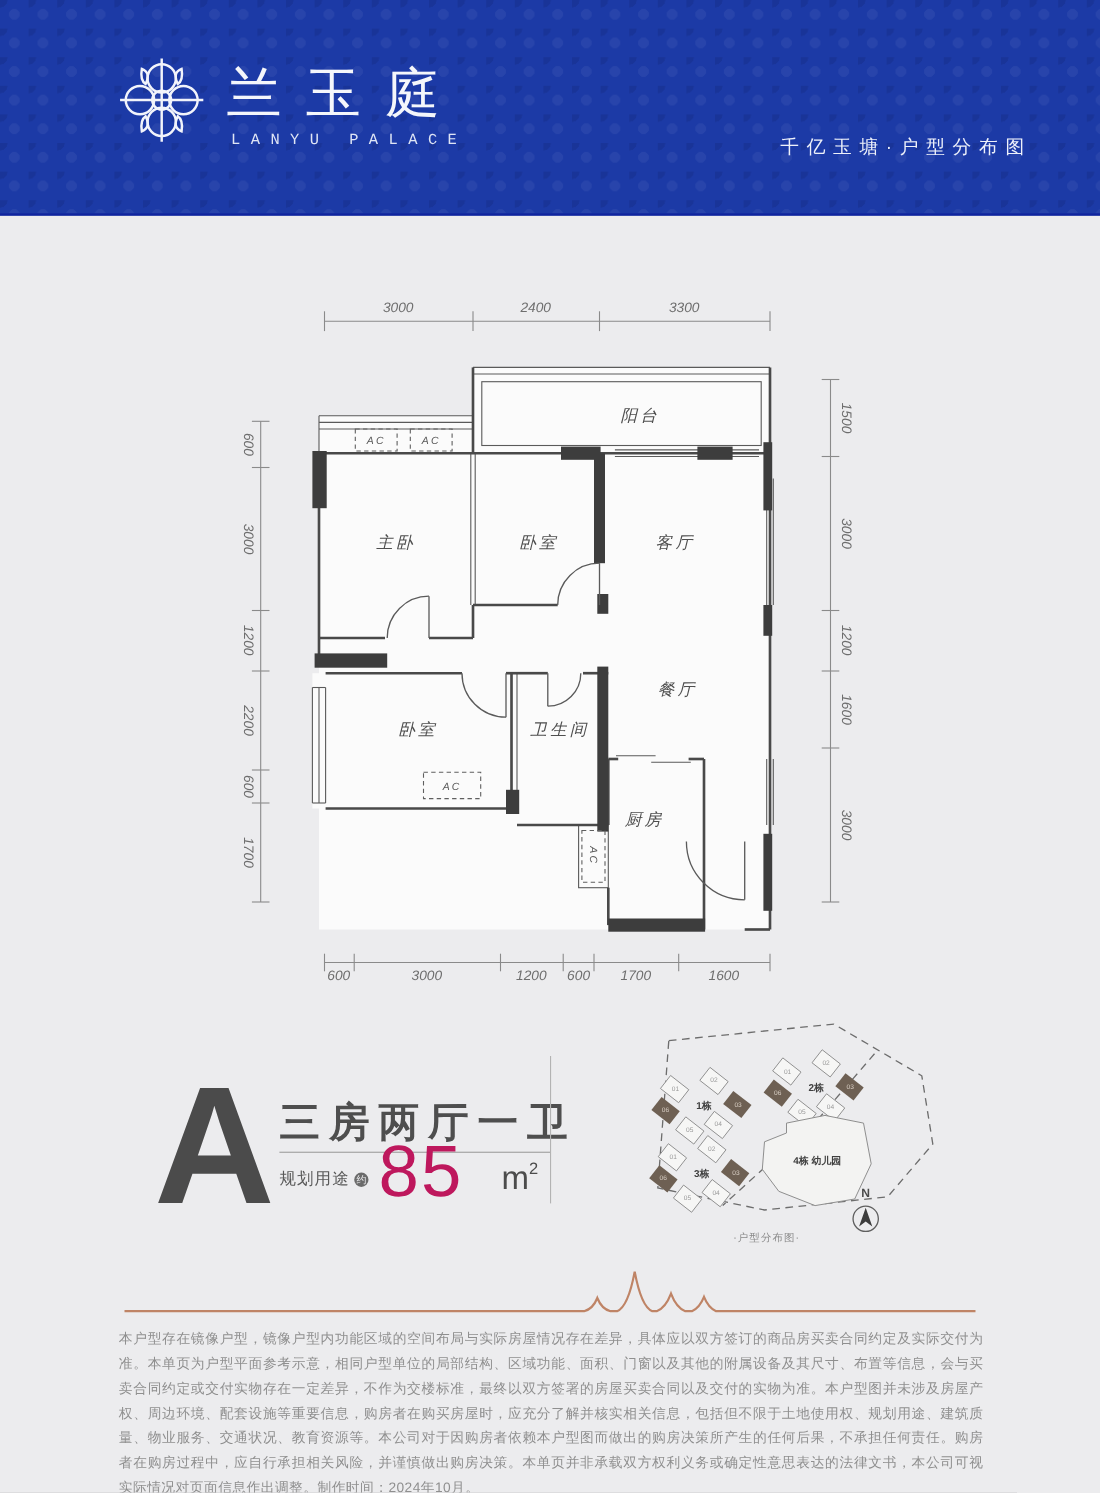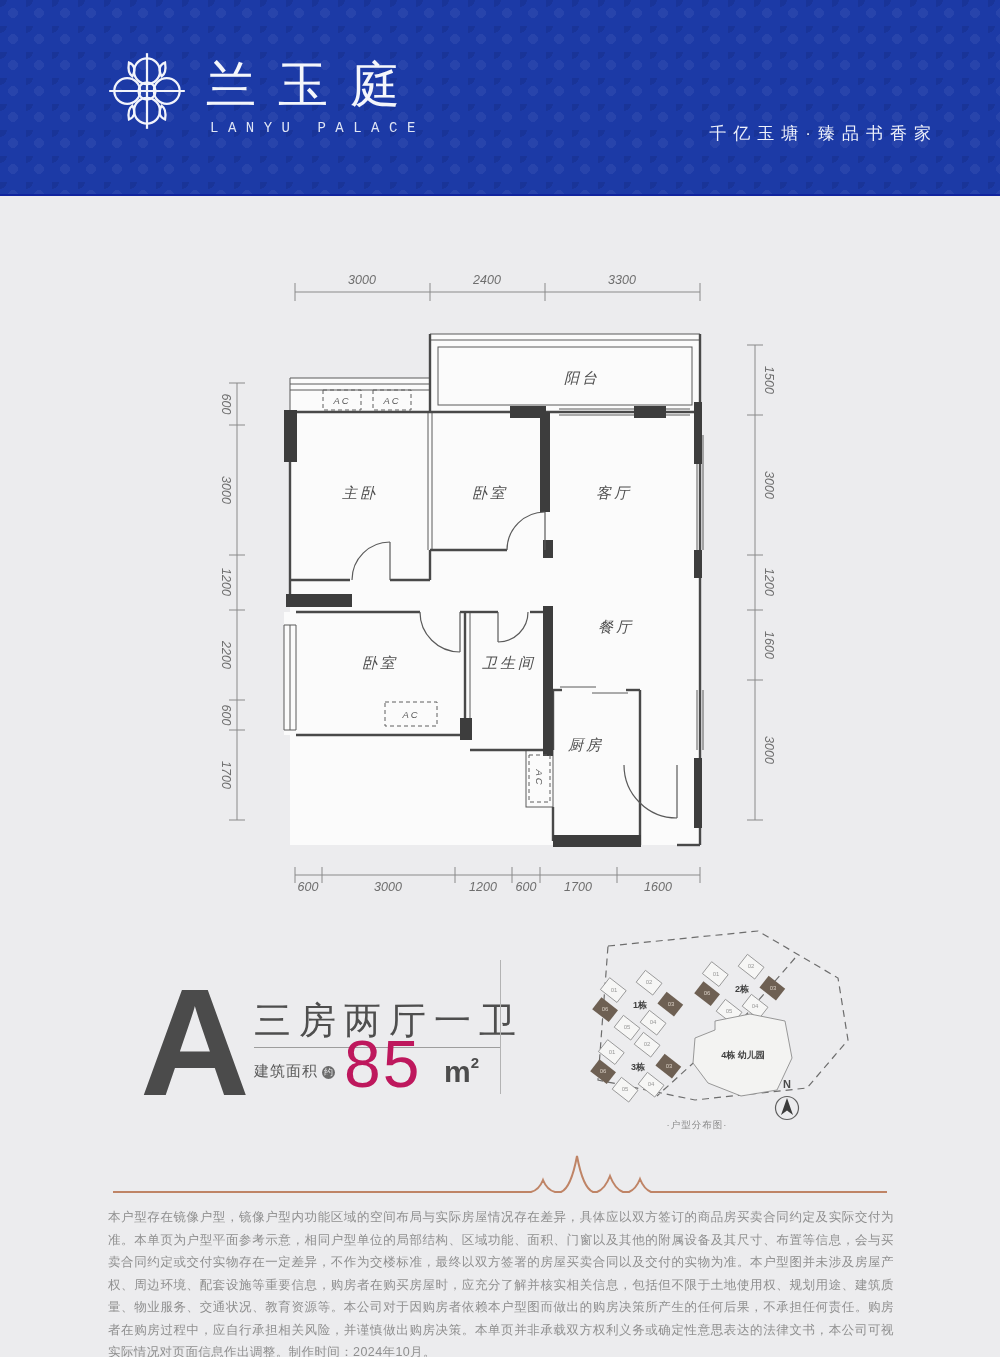--- a/index.html
+++ b/index.html
@@ -34,30 +34,30 @@
   }
   
   #plan { position:absolute; left:210px; top:250px; width:580px; height:670px;font-style:italic; }
   
   .unit-letter {
     position:absolute; left:140px; top:972px; width:110px; height:140px;
     font-size:152px; line-height:140px; font-weight:600; color:#4b4b4b; text-align:center;
   }
   .unit-layout {
     position:absolute; left:254px; top:996px; font-size:37px; letter-spacing:8px;
-    color:#4e4e4e; font-weight:400;
+    color:#4e4e4e; font-weight:700;
   }
   .unit-rule { position:absolute; left:254px; top:1047px; width:246px; height:1px; background:#9d9d9d; }
   .area-label { position:absolute; left:254px; top:1062px; font-size:15px; color:#595959; letter-spacing:1px; }
   .area-approx {
     position:absolute; left:322px; top:1066px; width:13px; height:13px; border-radius:50%;
     background:#6b6b6b; color:#ececee; font-size:9px; line-height:13px; text-align:center;
   }
   .area-value { position:absolute; left:344px; top:1026px; font-size:66px; font-weight:500; color:#be185d; letter-spacing:2px; }
-  .area-unit { position:absolute; left:444px; top:1054px; font-size:30px; color:#4c4c4c; font-weight:700; }
+  .area-unit { position:absolute; left:456px; top:1054px; font-size:30px; color:#4c4c4c; font-weight:400; }
   .area-unit sup { font-size:15px; vertical-align:14px; }
   .v-divider { position:absolute; left:500px; top:960px; width:1px; height:134px; background:#b3b3b3; }
   
   #siteplan { position:absolute; left:545px; top:918px; width:330px; height:230px; }
   
   #divider { position:absolute; left:113px; top:1150px; width:774px; height:54px; }
   
   .disclaimer {
     position:absolute; left:108px; top:1206px; width:786px;
     font-size:12.5px; line-height:22.5px; color:#8f8f8f; text-align:justify;
@@ -92,21 +92,21 @@
           <circle cx="50" cy="50" r="10"></circle>
           <path d="M33,33 q6,-12 -4,-16 q-2,12 4,16 Z"></path>
           <path d="M67,33 q-6,-12 4,-16 q2,12 -4,16 Z"></path>
           <path d="M33,67 q6,12 -4,16 q-2,-12 4,-16 Z"></path>
           <path d="M67,67 q-6,12 4,16 q2,-12 -4,-16 Z"></path>
         </g>
       </svg>
     </div>
     <div class="brand-cn">兰玉庭</div>
     <div class="brand-en">LANYU PALACE</div>
-    <div class="tagline">千亿玉塘·臻品书香家</div>
+    <div class="tagline">千亿玉塘·户型分布图</div>
   </div>
 
   <div id="plan">
     <svg viewBox="0 0 580 670" width="580" height="670">
 
       <g fill="#fbfbfb">
         <rect x="220" y="84" width="270" height="78"></rect>
         <rect x="80" y="128" width="140" height="34"></rect>
         <rect x="80" y="162" width="410" height="433"></rect>
         <rect x="74" y="362" width="12" height="123"></rect>
@@ -270,21 +270,21 @@
         <text class="room-txt" x="170" y="418">卧室</text>
         <text class="room-txt" x="299" y="418">卫生间</text>
         <text class="room-txt" x="376" y="500">厨房</text>
       </g>
     </svg>
   </div>
 
   <div class="unit-letter">A</div>
   <div class="unit-layout">三房两厅一卫</div>
   <div class="unit-rule"></div>
-  <div class="area-label">建筑面积</div>
+  <div class="area-label">规划用途</div>
   <div class="area-approx">约</div>
   <div class="area-value">85</div>
   <div class="area-unit"><span>m</span><sup>2</sup></div>
   <div class="v-divider"></div>
 
   <div id="siteplan">
     <svg viewBox="0 0 330 230" width="330" height="230">
       <g fill="none" stroke="#6d6d6d" stroke-width="1.2" stroke-dasharray="7 5">
         <polygon points="63,28 213,13 293,60 303,122 262,170 150,182 53,162"></polygon>
         <polyline points="250,40 200,98 112,178"></polyline>

